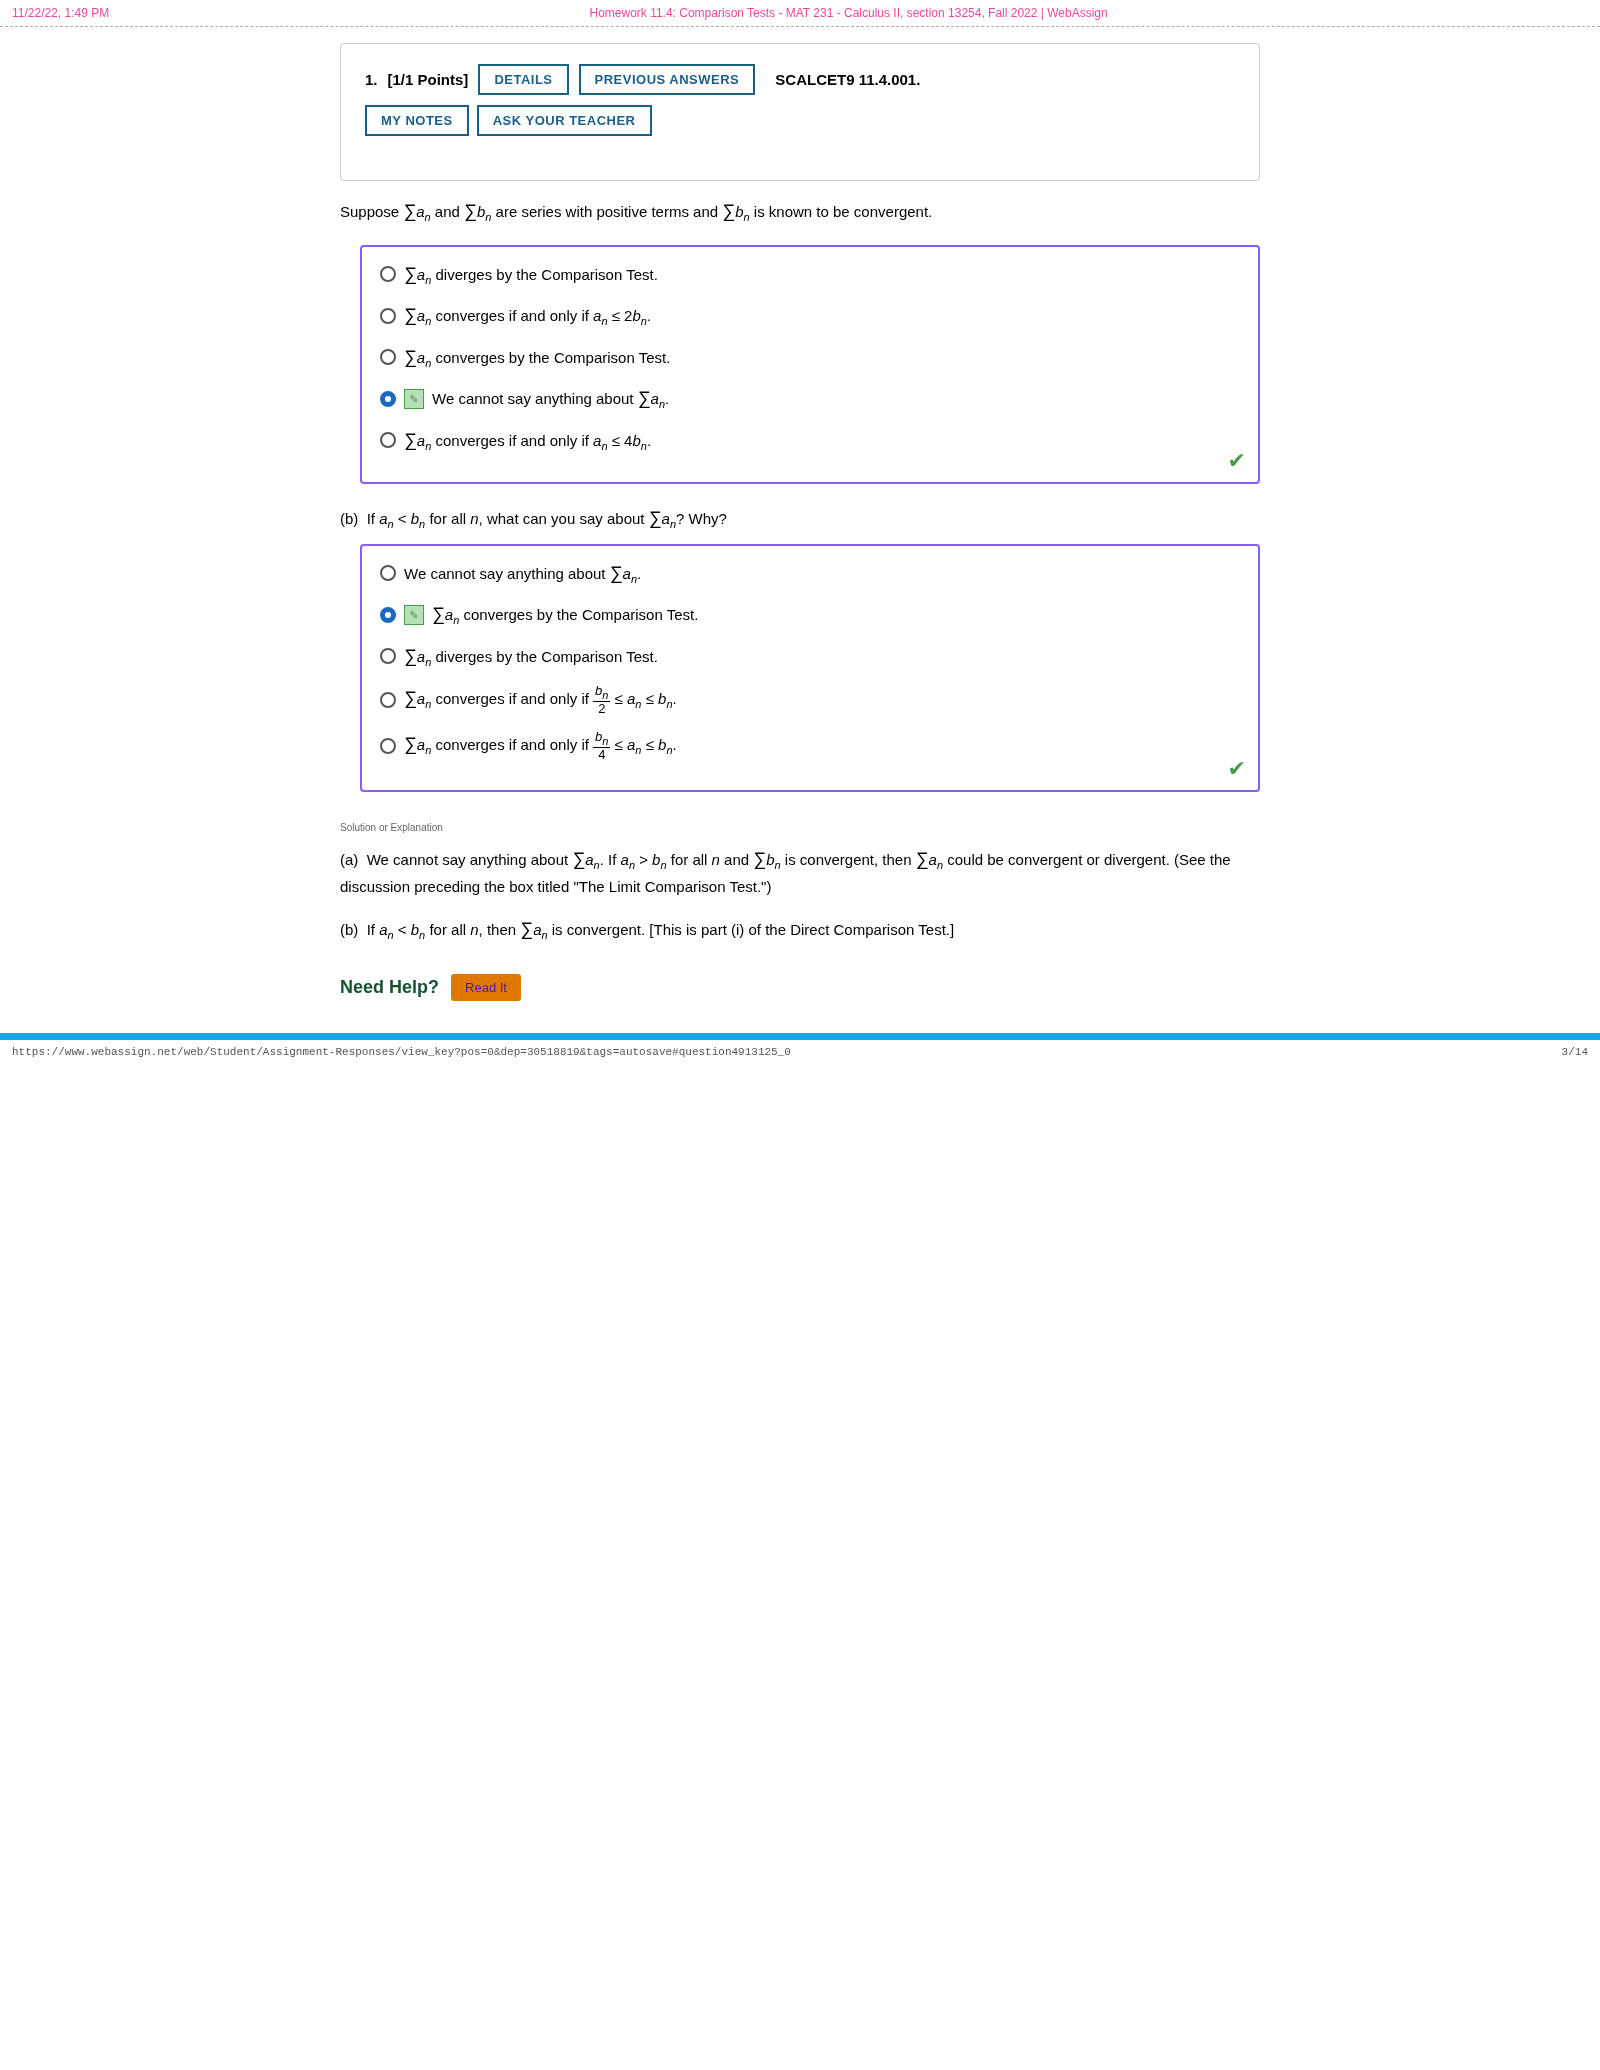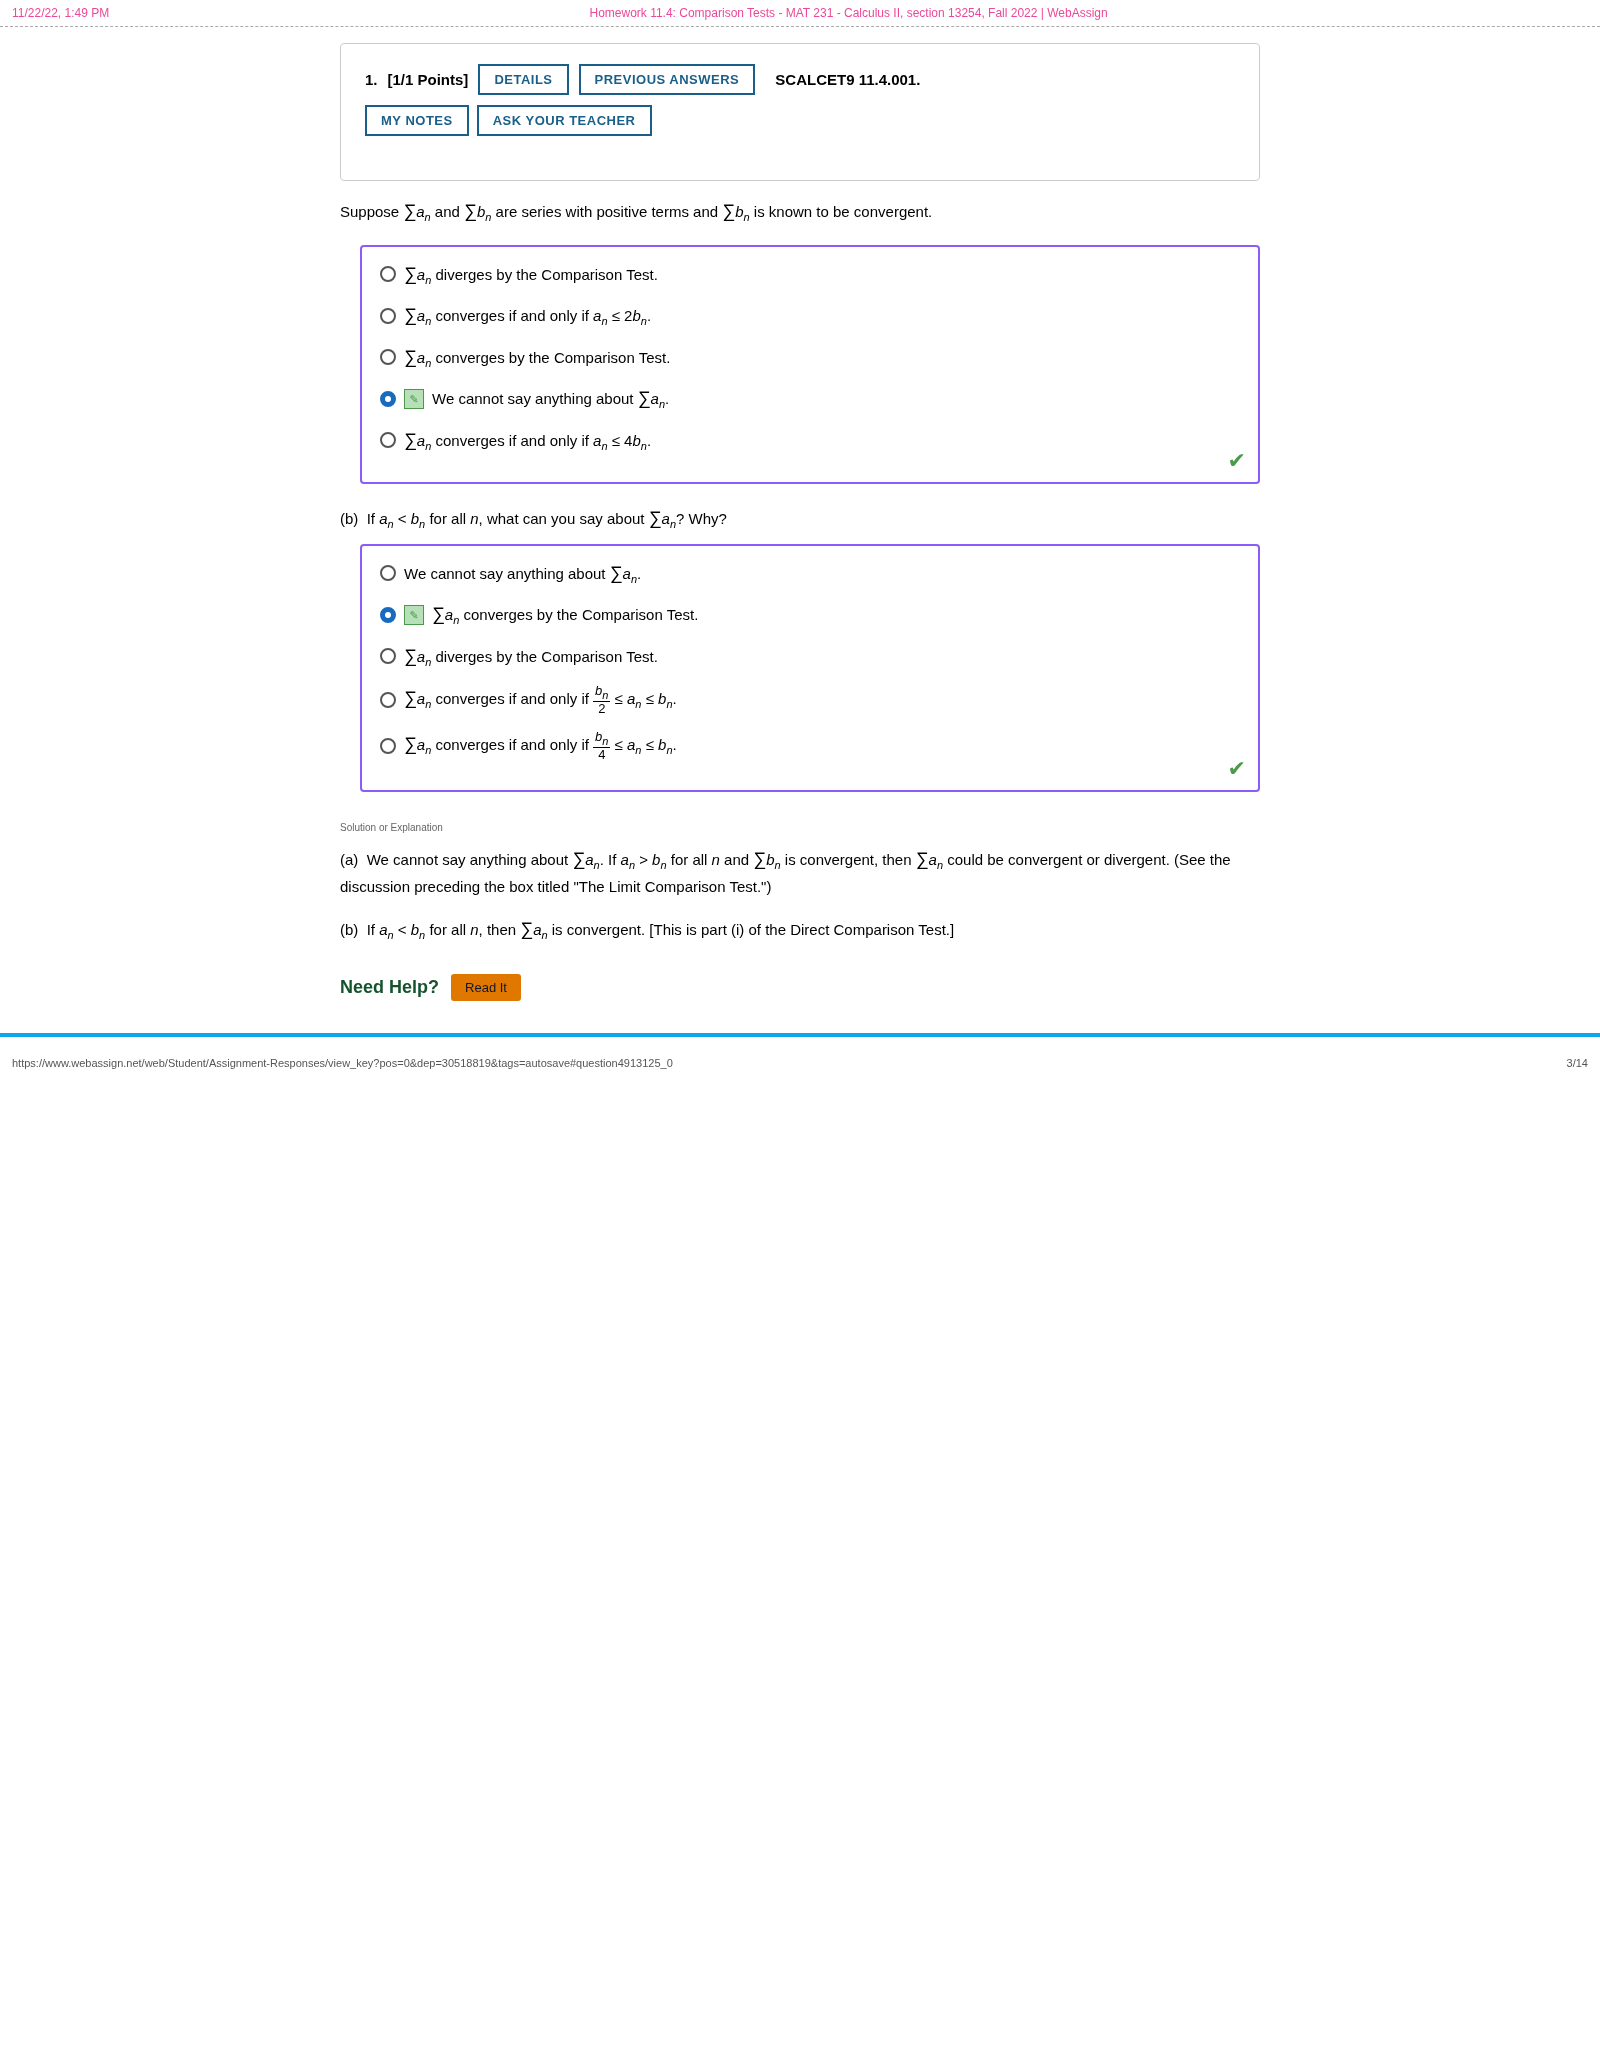--- a/index.html
+++ b/index.html
@@ -158,34 +158,35 @@
       gap: 12px;
       margin-bottom: 16px;
     }
     .need-help-text {
       color: #14532d;
       font-weight: bold;
       font-size: 18px;
     }
     .read-it-btn {
       background: #e07800;
-      color: #0f172a;
+      color: #4c1d95;
       border: none;
       padding: 6px 14px;
       font-size: 13px;
       cursor: pointer;
       border-radius: 3px;
     }
     .bottom-url {
       font-size: 11px;
       color: #555;
-      padding: 20px 12px;
-      border-top: 4px solid #0ea5e9;
+      padding: 6px 12px;
+      border-top: 7px solid #0ea5e9;
       display: flex;
       justify-content: space-between;
+      font-family: Liberation Mono, monospace;
     }
     sub {
       font-size: 11px;
     }
     .fraction {
       display: inline-flex;
       flex-direction: column;
       align-items: center;
       vertical-align: middle;
       font-size: 13px;

